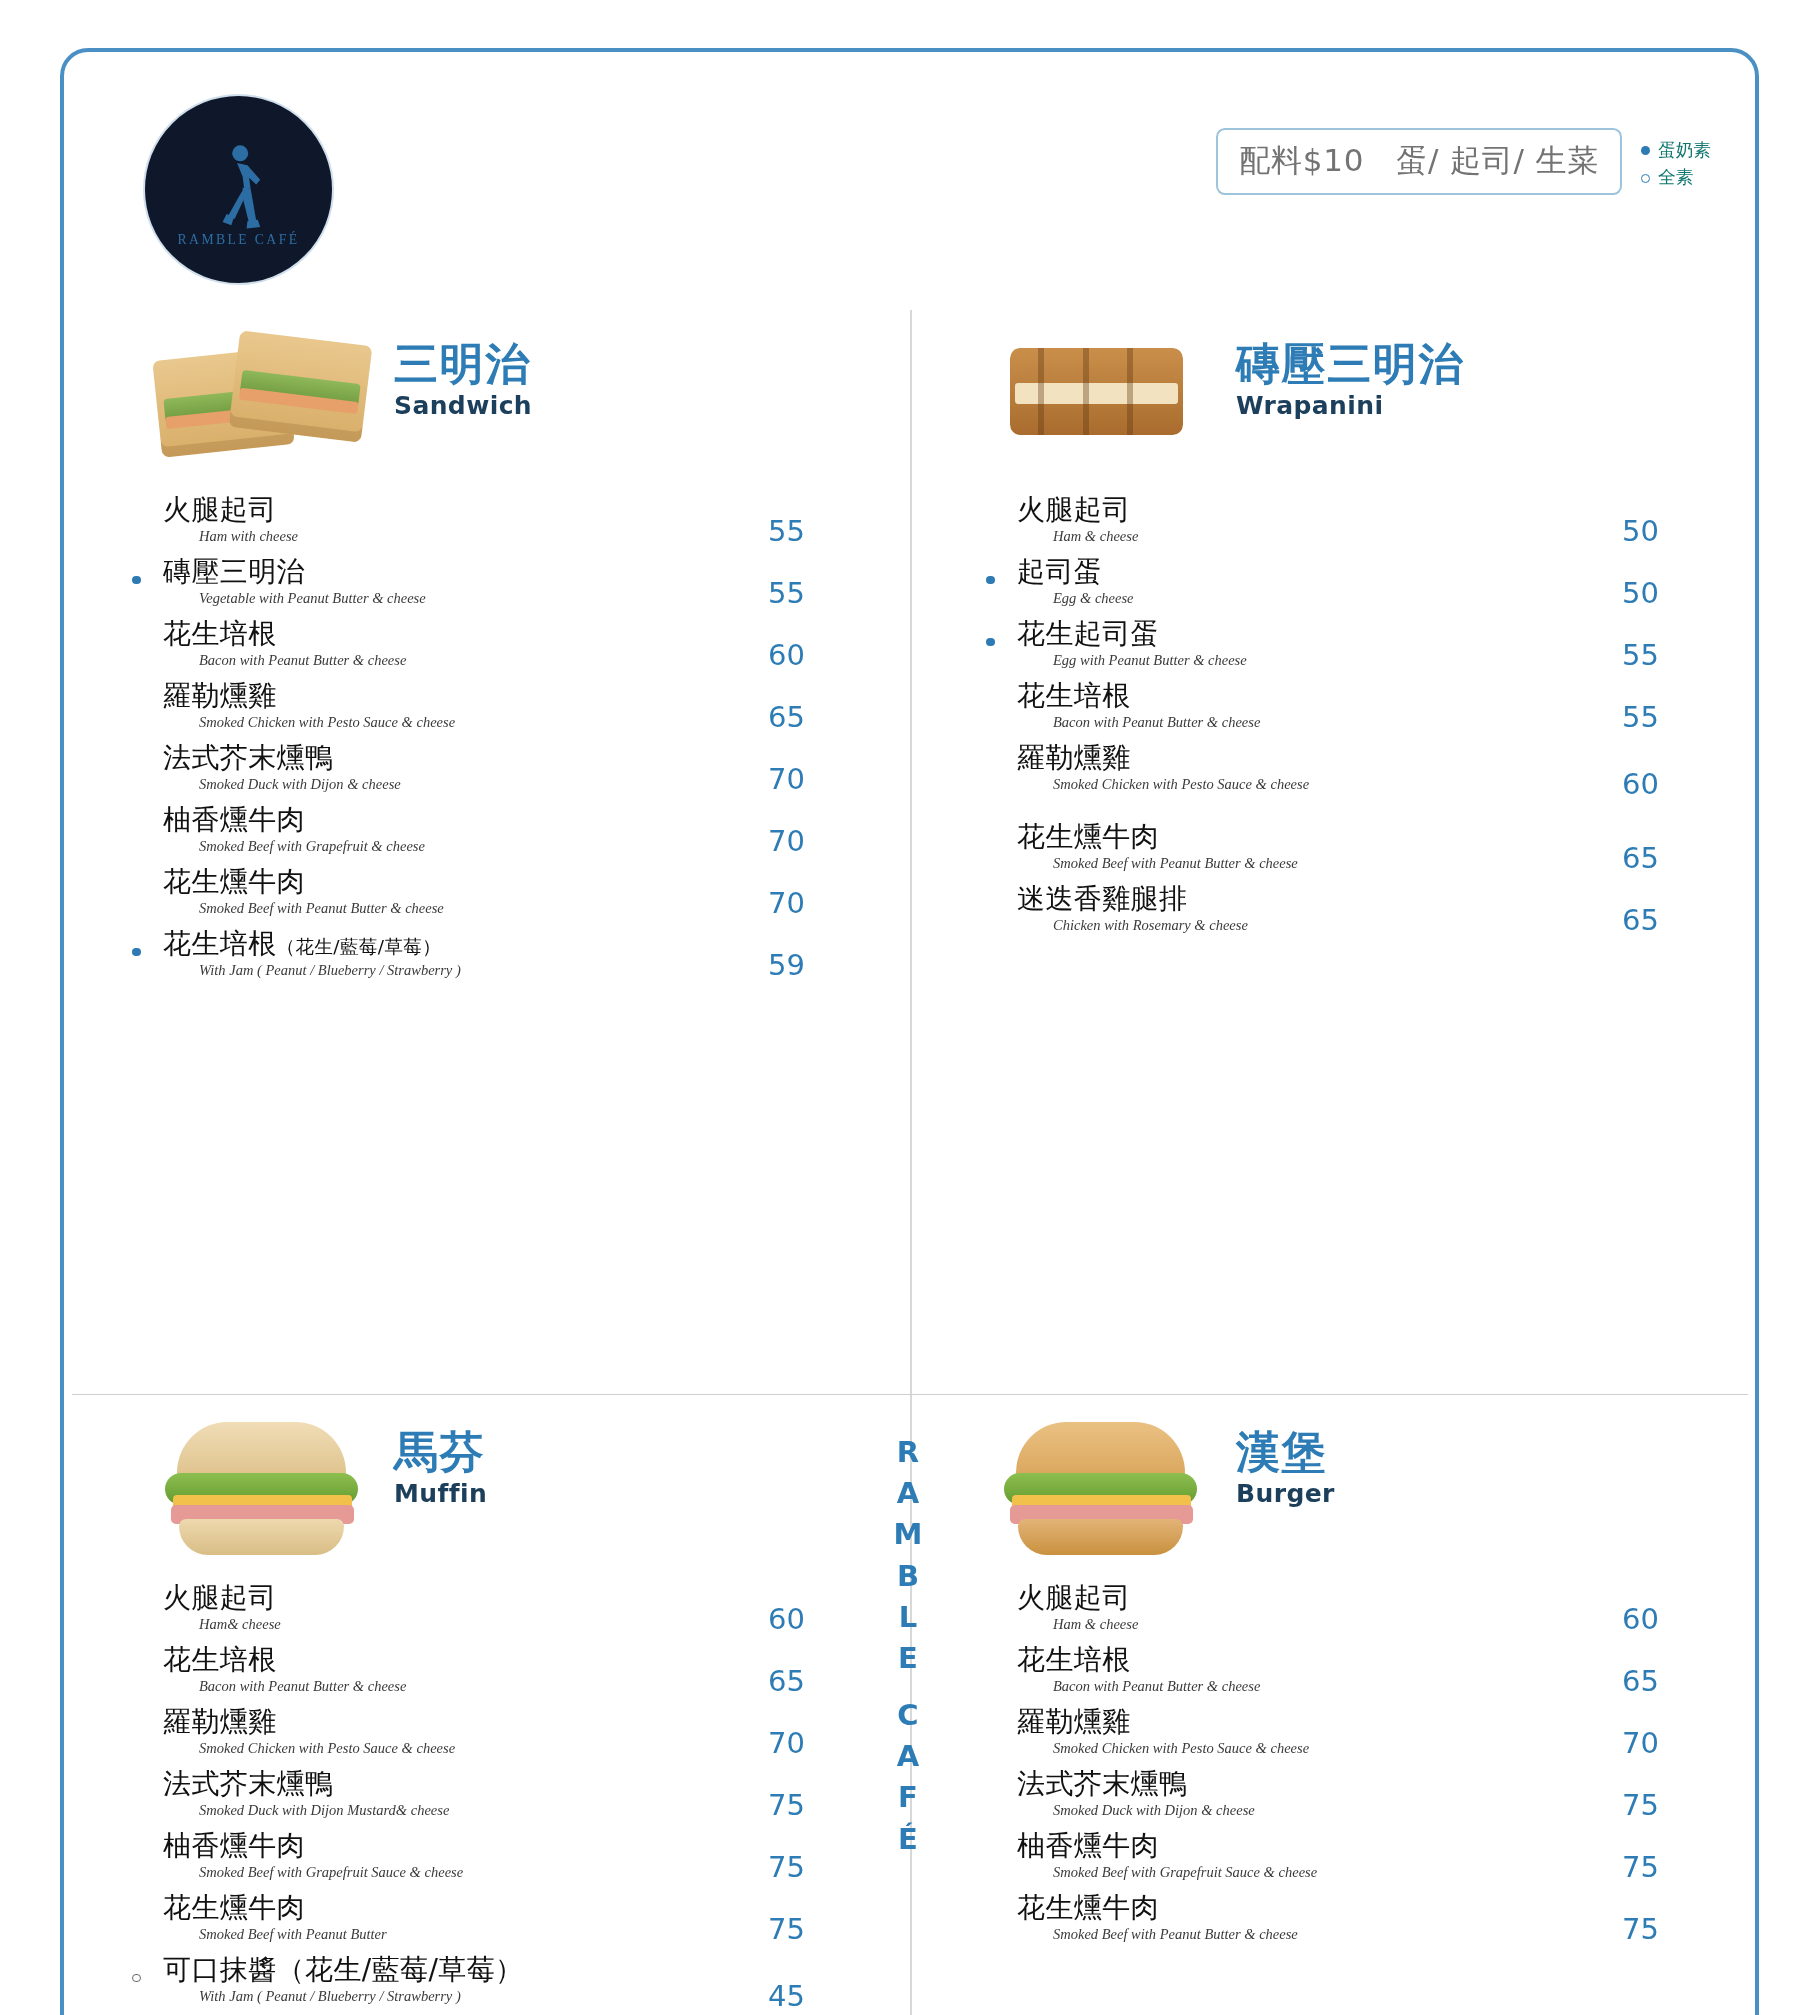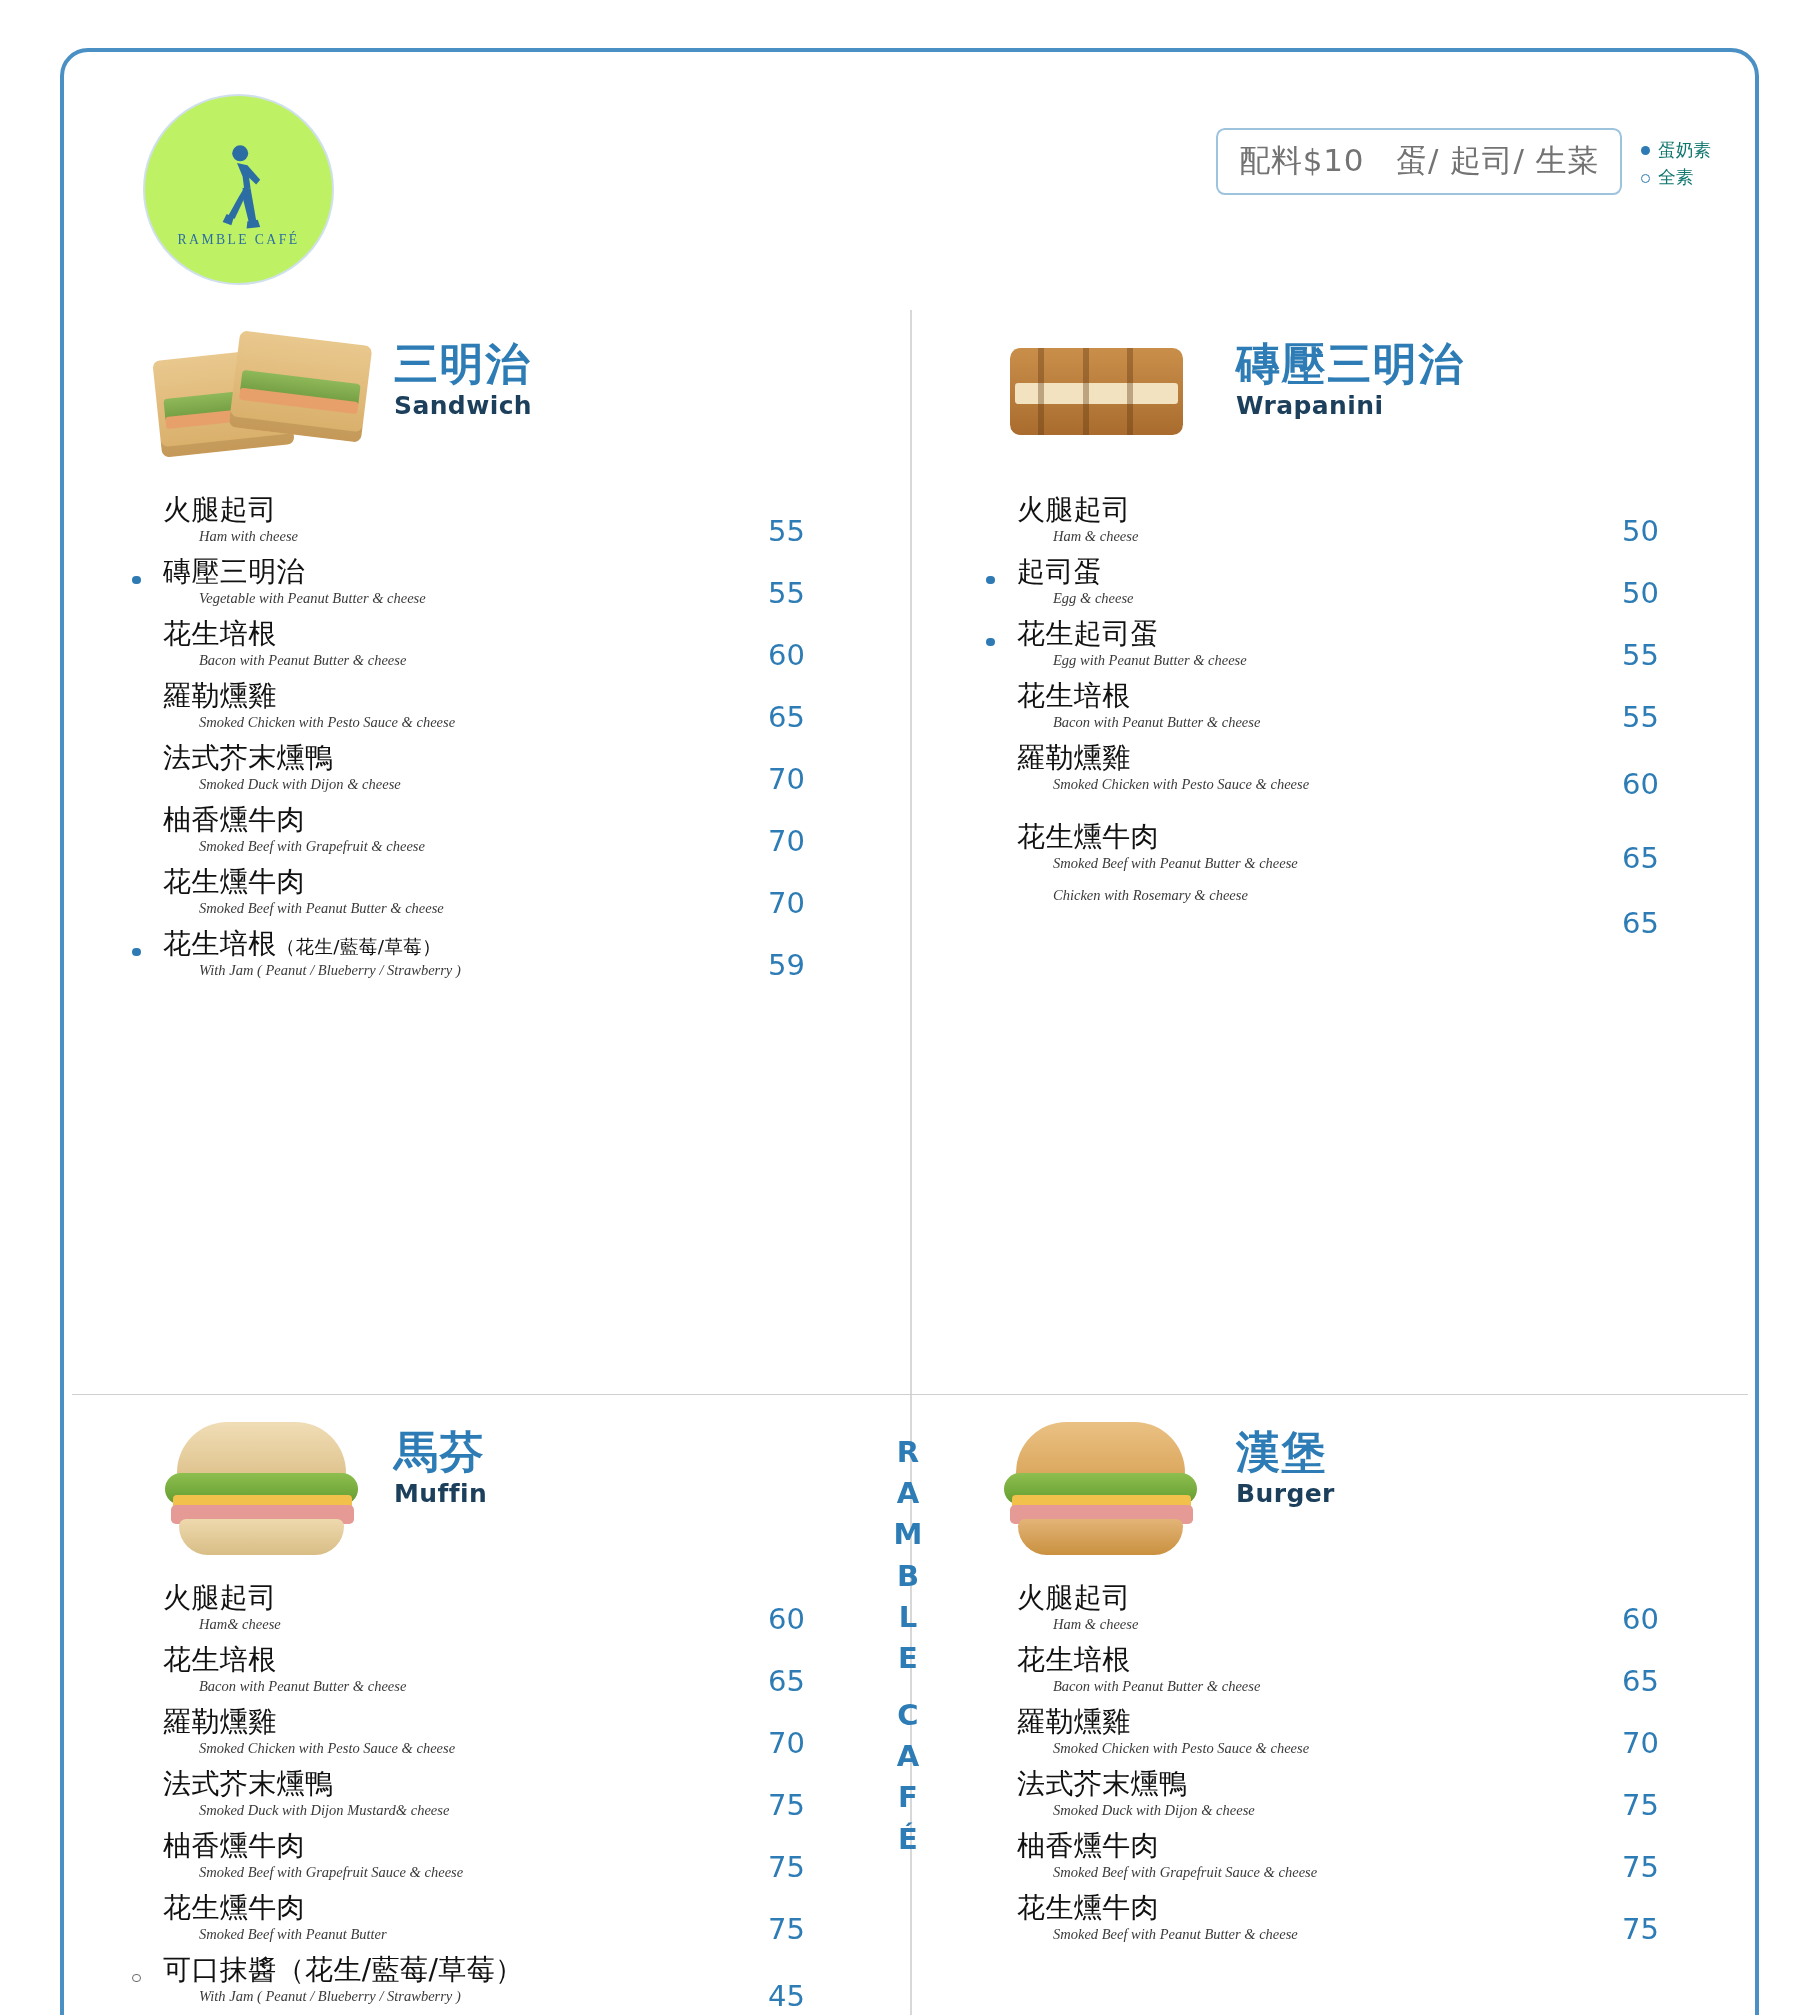--- a/index.html
+++ b/index.html
@@ -32,21 +32,21 @@
     height: 258px;
   }
   .logo {
     position: absolute;
     left: 79px;
     top: 42px;
     width: 191px;
     height: 191px;
     border-radius: 50%;
     border: 2px solid #cfe0ec;
-    background: #bef264;
+    background: #0f172a;
   }
   .logo-figure {
     position: absolute;
     left: 50%;
     top: 48px;
     transform: translateX(-50%);
   }
   .logo-text {
     position: absolute;
     left: 0;
@@ -455,20 +455,21 @@
           <div class="zh">羅勒燻雞</div>
           <div class="en">Smoked Chicken with Pesto Sauce &amp; cheese</div>
           <div class="price">60</div>
         </div>
         <div class="item">
           <div class="zh">花生燻牛肉</div>
           <div class="en">Smoked Beef with Peanut Butter &amp; cheese</div>
           <div class="price">65</div>
         </div>
         <div class="item">
+          <div class="zh">迷迭香雞腿排</div>
           <div class="en">Chicken with Rosemary &amp; cheese</div>
           <div class="price">65</div>
         </div>
       </div>
     </div>
 
     <div class="section left" style="top:1088px;">
       <div class="sec-head">
         <div class="sec-photo pos-left">
           <div class="ph">

